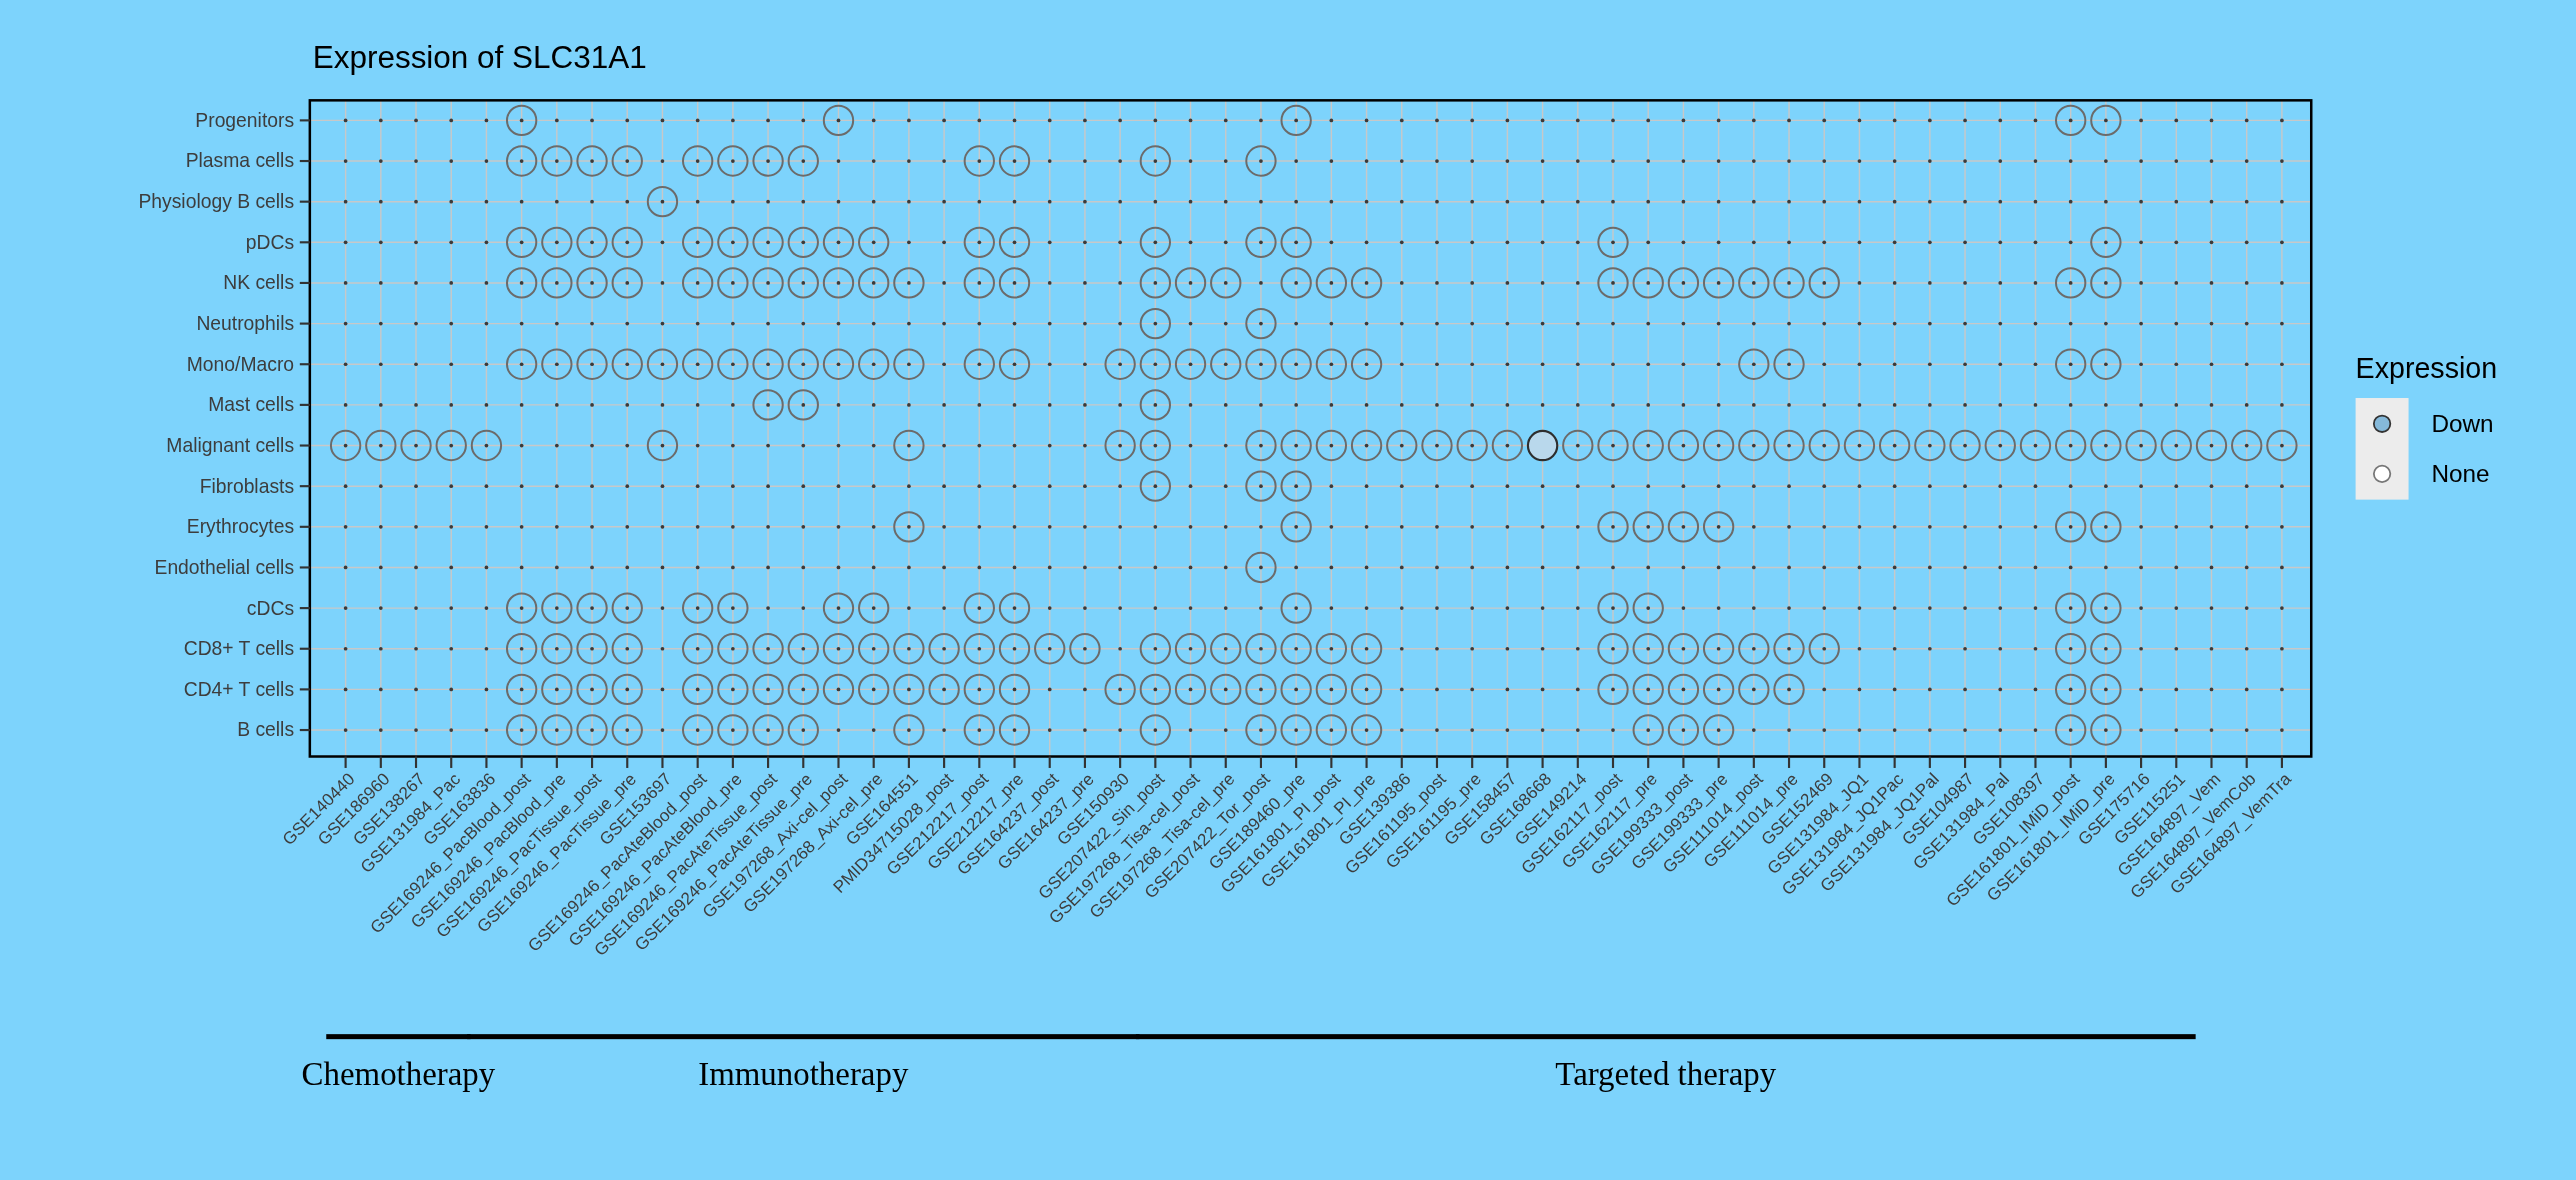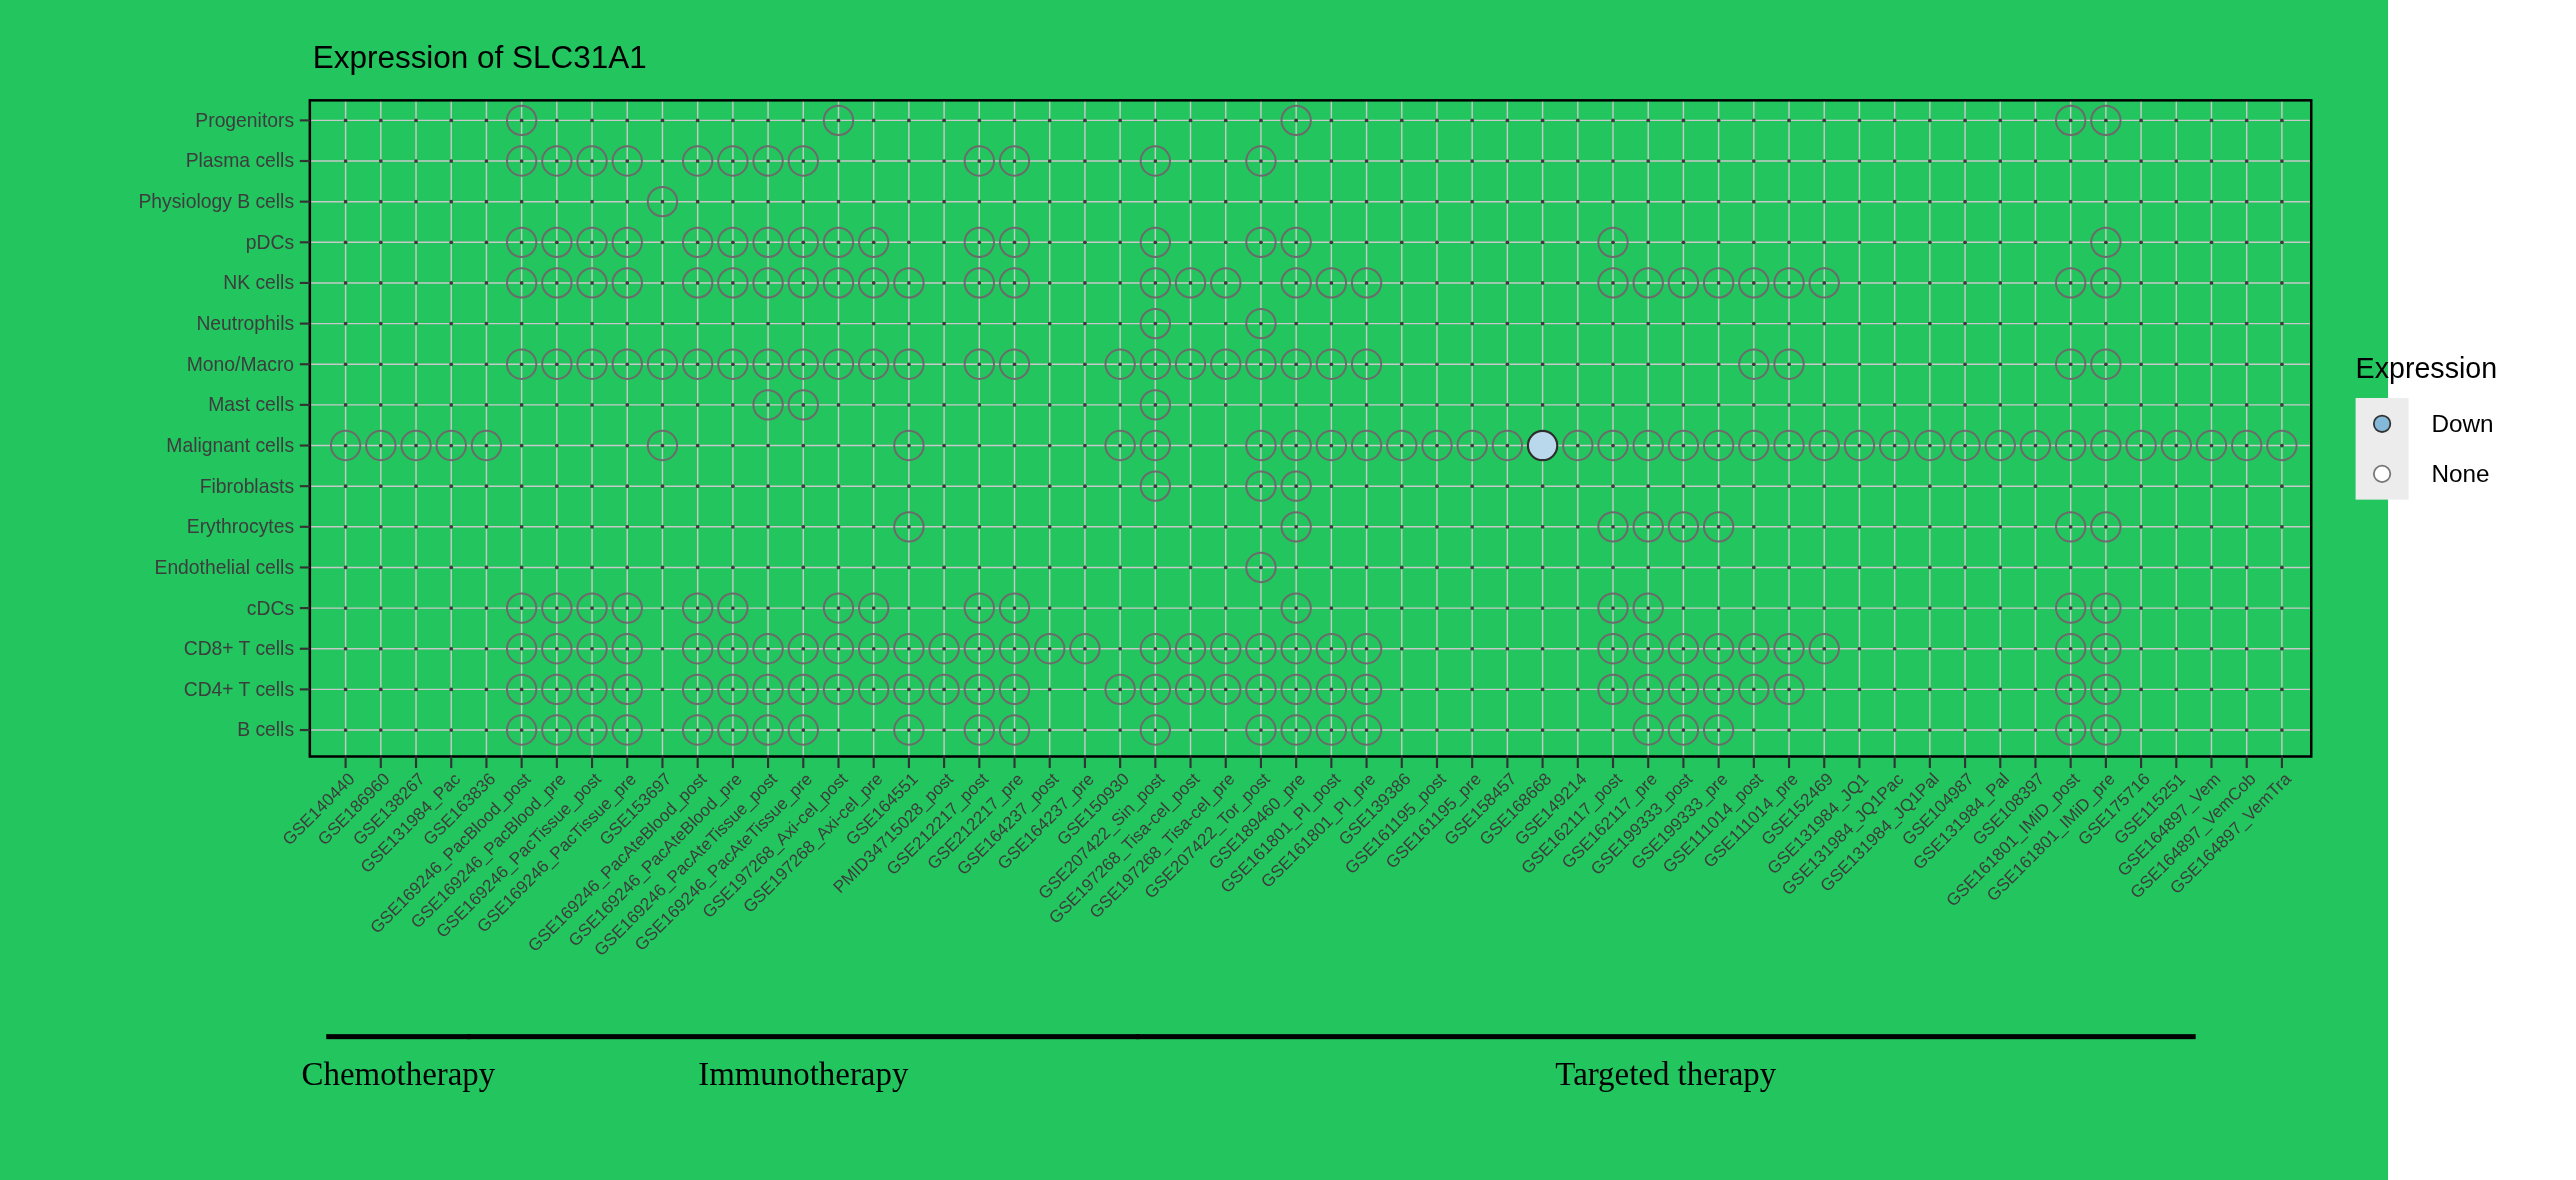--- a/index.html
+++ b/index.html
@@ -1,16 +1,16 @@
 <!DOCTYPE html>
 <html style="font-size:11.4px"><head>
 <meta charset="utf-8">
 <style>
   html,body{margin:0;padding:0;background:#ffffff;}
-  #stage{position:relative;width:2388px;height:1181px;background:#22c55e;font-family:"Liberation Sans",sans-serif;}
+  #stage{position:relative;width:2576px;height:1181px;background:#7dd3fc;font-family:"Liberation Sans",sans-serif;}
   svg text{font-family:"Liberation Sans",sans-serif;}
   .chart-title{font-size:44px;fill:#000000;}
   .axis-label{font-size:27px;fill:#3d3d3d;}
   .x-label{font-size:24px;fill:#3d3d3d;}
   .legend-title{font-size:40px;fill:#000000;}
   .legend-item-label{font-size:34px;fill:#000000;}
   .group-label{font-family:"Liberation Serif",serif;font-size:46px;fill:#000000;}
 </style>
 </head>
 <body>

